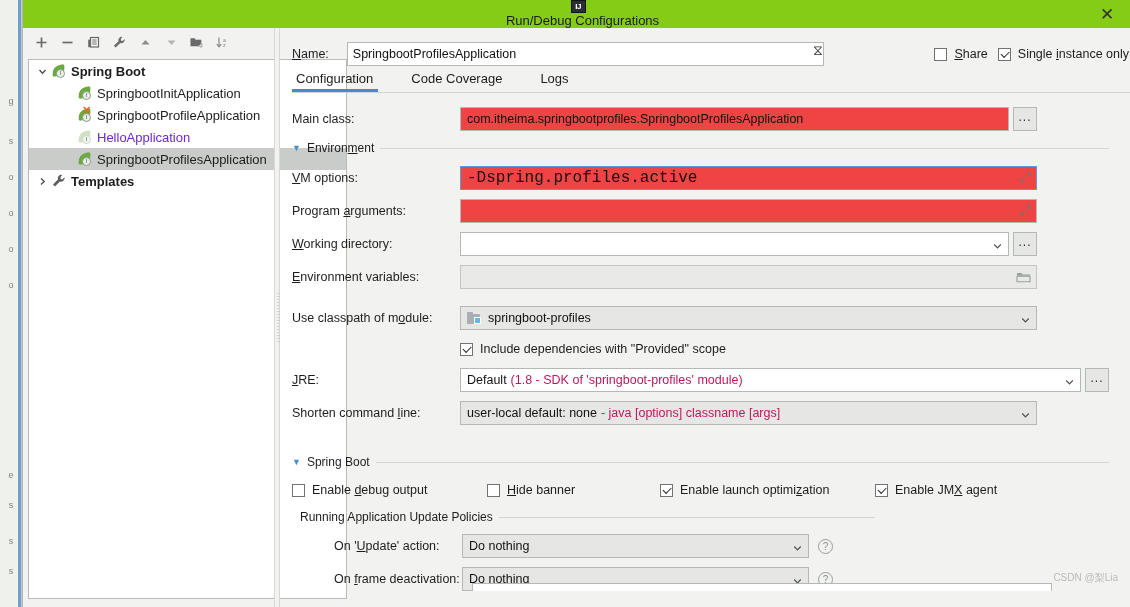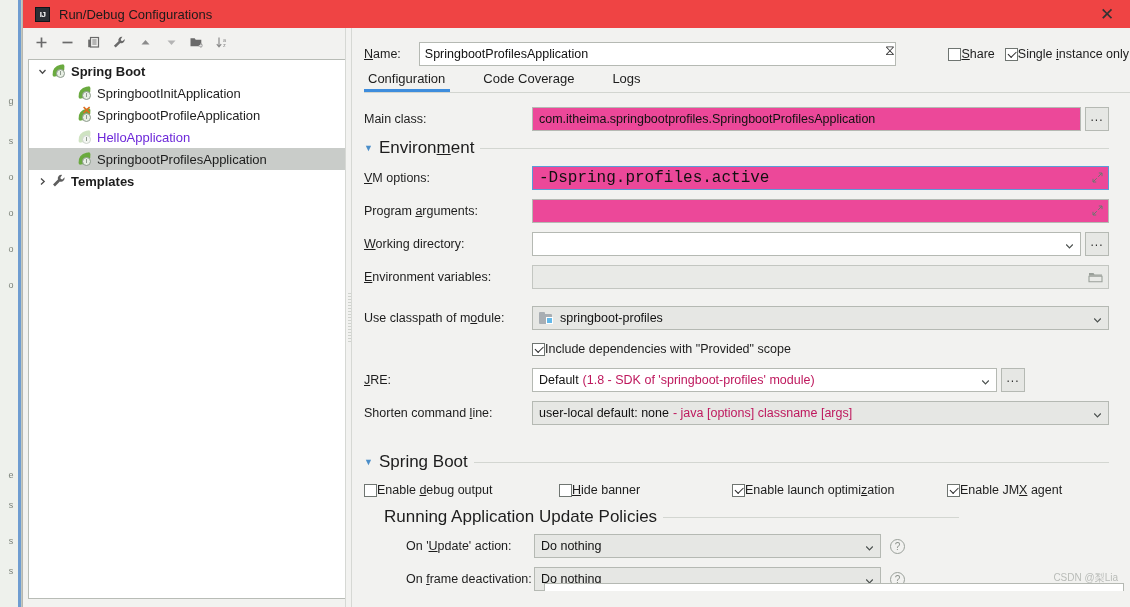--- a/index.html
+++ b/index.html
@@ -32,24 +32,25 @@
 
   
   #dialog {
     position:absolute; left:22px; top:0; width:1108px; height:607px;
     background:#f2f2f0;
     border-left:1px solid #b6b6b0;
   }
 
   
   #titlebar {
-    height:28px; background:#ef4444;
+    height:28px; background:#84cc16;
     display:flex; align-items:center;
     padding-left:12px;
     position:relative;
+    flex-direction:column;
   }
   #titlebar .tb-icon {
     width:15px; height:15px;
     background:#2b2f35;
     border:1px solid #11151a;
     display:flex; align-items:center; justify-content:center;
     color:#ffffff; font-size:8px; font-weight:bold;
     font-family:"Liberation Sans", sans-serif;
     letter-spacing:-0.5px;
     margin-right:9px;
@@ -133,21 +134,21 @@
     width:13px; height:13px; background:#fff; border:1px solid #6f7571;
     display:inline-flex; align-items:center; justify-content:center;
     flex:none; position:relative;
   }
   .cbx.checked::after {
     content:""; position:absolute;
     width:7px; height:3.5px;
     border-left:1.6px solid #2b2b2b; border-bottom:1.6px solid #2b2b2b;
     transform:rotate(-45deg); top:2.5px; left:2px;
   }
-  .cb-row { display:flex; align-items:center; gap:0; cursor:pointer; }
+  .cb-row { display:flex; align-items:center; gap:7px; cursor:pointer; }
 
   
   #tabs { display:flex; align-items:flex-end; height:26px; gap:16px; }
   .tab {
     padding:0 13px 6px 4px; font-size:13px; color:#1d1d1d;
     position:relative; cursor:pointer;
   }
   .tab + .tab { padding-left:9px; }
   .tab.active::after {
     content:""; position:absolute; left:0; right:8px; bottom:0;
@@ -155,21 +156,21 @@
   }
   #tabs-sep {
     height:1px; background:#d2d5d0; margin-right:0px;
   }
 
   
   #form { padding-top:14px; padding-right:21px; position:relative; }
   .row { display:flex; align-items:center; margin-bottom:9px; height:24px; }
   .row .lbl { width:168px; flex:none; }
   .fld {
-    height:24px; background:#ec4899; border:1px solid #b5b9b3;
+    height:24px; background:#ef4444; border:1px solid #b5b9b3;
     display:flex; align-items:center; padding:0 6px;
     font-size:12.5px; color:#111; position:relative;
   }
   .fld.focused { border:1.5px solid #5b9bd8; }
   .fld.disabled { background:#e9eae7; border-color:#c3c6c1; }
   .fld.combo { background:#e6e7e4; border-color:#b5b9b3; }
   .fld.combo-white { background:#ffffff; }
   .expand-ico {
     position:absolute; right:5px; top:5px; width:11px; height:11px;
     color:#6f7571;
@@ -188,26 +189,26 @@
   .folder-btn {
     position:absolute; right:5px; top:4px; width:15px; height:15px; color:#9aa09a;
   }
 
   
   .section {
     display:flex; align-items:center; gap:6px;
     margin:6px 0 10px 0; height:16px;
   }
   .sec-arrow { color:#4b8ec9; font-size:9px; }
-  .sec-title { font-size:17px; color:#1d1d1d; white-space:nowrap; }
+  .sec-title { font-size:12px; color:#1d1d1d; white-space:nowrap; }
   .sec-line { flex:1; height:1px; background:#d3d6d1; }
 
   .sub-section {
     display:flex; align-items:center; gap:6px;
-    margin:4px 0 9px 20px; height:16px; width:575px;
+    margin:4px 0 9px 8px; height:16px; width:575px;
   }
 
   .gray { color:#be185d; }
   .mono { font-family:"Liberation Mono", monospace; font-size:16px; }
 
   .cb-line { display:flex; align-items:center; margin-bottom:9px; height:20px; }
   .cb-line .cb-row { margin-right:0; }
 
   .help-ico {
     width:15px; height:15px; border:1px solid #9aa09a; border-radius:50%;
@@ -537,21 +538,21 @@
 
         <div class="cb-line" style="padding-left:168px">
           <span class="cb-row">
             <span class="cbx checked"></span>
             <span class="lbl">Include dependencies with "Provided" scope</span>
           </span>
         </div>
 
         <div class="row">
           <span class="lbl"><span class="u">J</span>RE:</span>
-          <div class="fld combo-white" style="width:465px">
+          <div class="fld combo-white" style="width:621px">
             <span>Default</span>
             <span class="gray" style="margin-left:4px">(1.8 - SDK of 'springboot-profiles' module)</span>
             <span class="chev">
               <svg width="9" height="9" viewBox="0 0 9 9">
                   <path d="M1.2 3l3.3 3.3L7.8 3" stroke="#4c5250" stroke-width="1.2" fill="none"></path>
                 </svg>
             </span>
           </div>
           <div class="dots-btn">...</div>
         </div>

